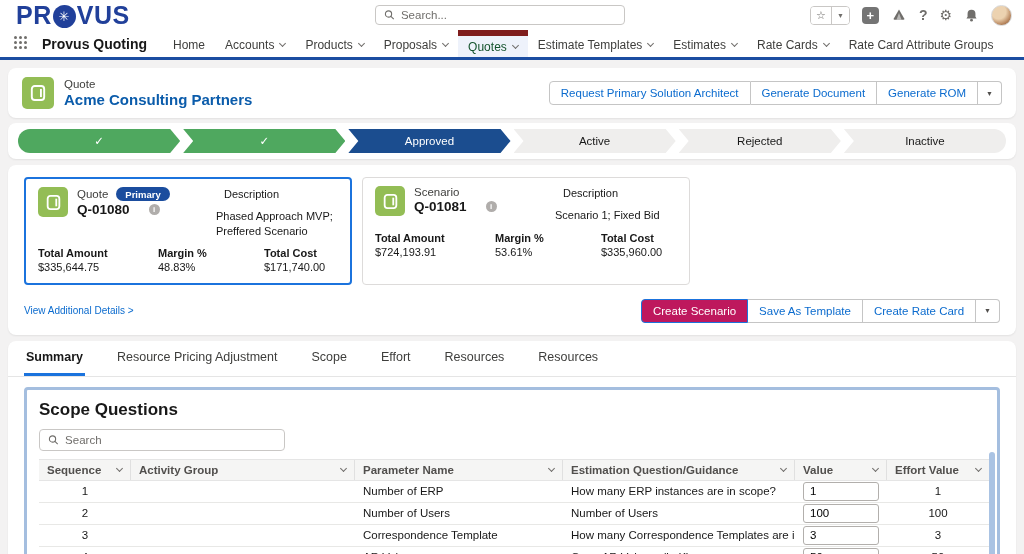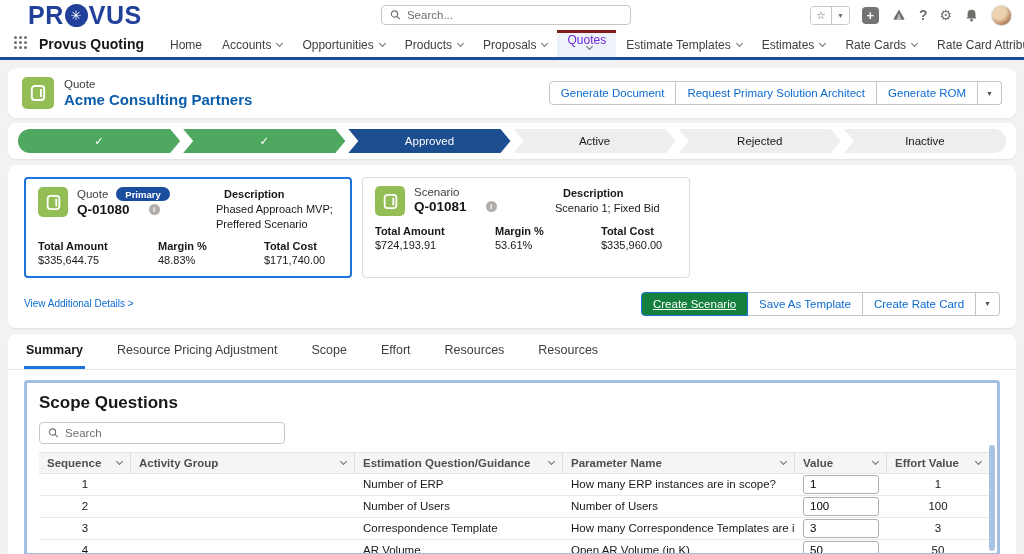--- a/index.html
+++ b/index.html
@@ -2,21 +2,21 @@
 <html><head>
 <meta charset="utf-8">
 <style>
   * { margin:0; padding:0; box-sizing:border-box; }
   html,body { width:1024px; height:554px; overflow:hidden; }
   body { font-family:"Liberation Sans","DejaVu Sans",sans-serif; background:#f3f2f2; color:#181818; }
   .glyph { font-family:"DejaVu Sans",sans-serif; }
 
   
   .global-header { height:30px; background:#fff; display:flex; align-items:center; padding:0 12px 0 16px; }
-  .logo { display:flex; align-items:center; font-weight:700; font-size:25px; letter-spacing:.5px; color:#21409a; line-height:1;margin-left:12px; }
+  .logo { display:flex; align-items:flex-end; font-weight:700; font-size:25px; letter-spacing:.5px; color:#21409a; line-height:1; }
   .logo-o { width:23px; height:23px; border-radius:50%; background:#21409a; color:#fff; display:inline-flex; align-items:center; justify-content:center; font-size:13px; margin:0 1px; }
   .hdr-center { flex:1; display:flex; justify-content:center; }
   .search-box { width:250px; height:20px; border:1px solid #c9c7c5; border-radius:4px; display:flex; align-items:center; padding:0 8px; background:#fff; margin-left:60px; }
   .search-box input { border:0; outline:0; font-size:11.5px; color:#444; width:100%; background:transparent; }
   .search-box input::placeholder { color:#706e6b; }
   .hdr-icons { display:flex; align-items:center; gap:12px; color:#706e6b; }
   .fav-combo { display:flex; border:1px solid #c9c7c5; border-radius:4px; overflow:hidden; height:19px; }
   .fav-combo > div { padding:0 5px; display:flex; align-items:center; font-size:11px; background:#fff; }
   .fav-combo > div + div { border-left:1px solid #c9c7c5; font-size:7px; }
   .plus-btn { width:17px; height:17px; border-radius:4px; background:#747474; color:#fff; display:flex; align-items:center; justify-content:center; font-size:13px; font-weight:700; line-height:1; }
@@ -24,40 +24,40 @@
   .gear { font-size:14px; color:#706e6b; }
   .avatar { width:21px; height:21px; border-radius:50%; background:radial-gradient(circle at 35% 30%, #ecd2b0 0 40%, #b98860 70%, #6e4a2e); border:1px solid #d8d8d8; }
 
   
   .nav-bar { height:30px; background:#fff; border-bottom:3px solid #1b4da1; display:flex; align-items:stretch; }
   .waffle { width:16px; height:16px; display:grid; grid-template-columns:repeat(3,3px); grid-template-rows:repeat(3,3px); gap:2px; align-self:center; margin:0 12px 0 14px; }
   .waffle span { width:3px; height:3px; border-radius:50%; background:#706e6b; }
   .app-name { font-size:14px; font-weight:700; align-self:center; margin-right:16px; white-space:nowrap; }
   .nav-tabs { display:flex; align-items:stretch; }
   .nav-tab { display:flex; align-items:center; padding:0 10px; font-size:12px; color:#3e3e3c; cursor:pointer; border-top:3px solid transparent; white-space:nowrap; }
-  .nav-tab.selected { background:#eef2fb; border-top:3px solid #7f1d1d; color:#6d28d9;flex-direction:column; }
+  .nav-tab.selected { background:#eef2fb; border-top:6px solid #7f1d1d; color:#14532d; }
   .chev { display:inline-block; width:5px; height:5px; border-right:1.3px solid #706e6b; border-bottom:1.3px solid #706e6b; transform:rotate(45deg); margin-left:6px; margin-top:-3px; }
 
   
   .content { padding:8px 8px 0 8px; }
   .card { background:#fff; border-radius:8px; box-shadow:0 1px 2px rgba(0,0,0,.07); }
 
   
   .record-header { display:flex; align-items:center; padding:9px 14px; margin-bottom:5px; height:50px; }
   .obj-icon { border-radius:5px; background:#93bd55; display:flex; align-items:center; justify-content:center; flex:none; }
   .obj-icon svg { display:block; }
   .rec-titles { margin-left:10px; }
   .rec-entity { font-size:11.5px; color:#3e3e3c; }
   .rec-name { font-size:15px; font-weight:700; color:#0b5cab; margin-top:1px; }
   .btn-group { display:flex; margin-left:auto; }
   .btn { border:1px solid #c5c5c5; background:#fff; color:#0b6bce; font-size:11.5px; padding:5px 11px; cursor:pointer; white-space:nowrap; font-family:inherit; }
   .btn + .btn { border-left:0; }
   .btn:first-child { border-radius:4px 0 0 4px; }
   .btn:last-child { border-radius:0 4px 4px 0; }
-  .btn.brand { background:#15803d; border-color:#1b73dd; color:#fff;text-decoration:underline; }
+  .btn.brand { background:#be185d; border-color:#1b73dd; color:#fff; }
   .btn.arrow { padding:5px 8px; font-size:7px; color:#514f4d; display:flex; align-items:center; }
 
   
   .path-card { padding:6px 10px; margin-bottom:6px; }
   .path { display:flex; }
   .path-step { flex:1; height:24px; margin-right:3px; display:flex; align-items:center; justify-content:center; font-size:11.5px; cursor:pointer; }
   .path-step:last-child { margin-right:0; }
   .path-step.first { clip-path:polygon(0 0, calc(100% - 10px) 0, 100% 50%, calc(100% - 10px) 100%, 0 100%); border-radius:12px 0 0 12px; }
   .path-step.mid { clip-path:polygon(0 0, calc(100% - 10px) 0, 100% 50%, calc(100% - 10px) 100%, 0 100%, 10px 50%); }
   .path-step.last { clip-path:polygon(0 0, 100% 0, 100% 100%, 0 100%, 10px 50%); border-radius:0 12px 12px 0; }
@@ -70,21 +70,21 @@
   .qcards { display:flex; gap:10px; }
   .qcard { width:328px; border:1px solid #dddbda; border-radius:4px; padding:8px 12px 10px; background:#fff; }
   .qcard.selected { border:2px solid #1b73dd; }
   .qcard-top { display:flex; margin-bottom:9px; }
   .qcard-titles { margin-left:9px; }
   .qcard-entity-row { display:flex; align-items:center; gap:8px; font-size:11.5px; color:#3e3e3c; }
   .badge { background:#1b4d9e; color:#fff; font-size:9.5px; font-weight:700; padding:1.5px 9px; border-radius:8px; }
   .qcard-num { font-size:13.5px; font-weight:700; margin-top:1px; display:flex; align-items:center; gap:19px; }
   .info-icon { width:11px; height:11px; border-radius:50%; background:#b0adab; color:#fff; font-size:8px; font-weight:700; display:inline-flex; align-items:center; justify-content:center; font-style:normal; }
   .qcard-desc { margin-left:auto; width:122px; font-size:11px; line-height:1.3; }
-  .qcard-desc .lbl { font-weight:700; margin-bottom:1px;padding-left:8px; }
+  .qcard-desc .lbl { font-weight:400; margin-bottom:8px;padding-left:8px; }
   .qcard-metrics { display:grid; grid-template-columns:120px 90px 1fr; font-size:11px; }
   .metric .lbl { font-weight:700; margin-bottom:2px; }
   .metric:last-child { padding-left:16px; }
   .overview-actions { display:flex; align-items:center; margin-top:14px; }
   .details-link { font-size:10px; color:#0b6bce; cursor:pointer; }
 
   
   .tabs-section { border-radius:8px 8px 0 0; height:231px; }
   .tab-bar { display:flex; padding:9px 16px 0; border-bottom:1px solid #e5e5e5; }
   .ctab { font-size:12.5px; color:#3e3e3c; padding:0 2px 9px; margin-right:30px; cursor:pointer; border-bottom:3px solid transparent;text-align:center; }
@@ -164,24 +164,20 @@
   <div class="app-name">Provus Quoting</div>
   <div class="nav-tabs">
       <div class="nav-tab">
         <span>Home</span>
       </div>
       <div class="nav-tab">
         <span>Accounts</span>
         <span class="chev"></span>
       </div>
       <div class="nav-tab">
-        <span>Opportunities</span>
-        <span class="chev"></span>
-      </div>
-      <div class="nav-tab">
         <span>Products</span>
         <span class="chev"></span>
       </div>
       <div class="nav-tab">
         <span>Proposals</span>
         <span class="chev"></span>
       </div>
       <div class="nav-tab selected">
         <span>Quotes</span>
         <span class="chev"></span>
@@ -212,22 +208,22 @@
       <svg width="18" height="18" viewBox="0 0 16 16">
           <rect x="2.5" y="1.8" width="11" height="12.4" rx="2.6" fill="none" stroke="#fff" stroke-width="1.7"></rect>
           <line x1="10.6" y1="4.4" x2="10.6" y2="11.6" stroke="#fff" stroke-width="1.7"></line>
         </svg>
     </div>
     <div class="rec-titles">
       <div class="rec-entity">Quote</div>
       <div class="rec-name">Acme Consulting Partners</div>
     </div>
     <div class="btn-group">
-      <button class="btn">Generate Document</button>
-        <button class="btn">Request Primary Solution Architect</button>
+      <button class="btn">Request Primary Solution Architect</button>
+        <button class="btn">Generate Document</button>
         <button class="btn">Generate ROM</button>
         <button class="btn arrow">▼</button>
     </div>
   </div>
 
   <div class="card path-card">
     <div class="path">
         <div class="path-step first complete">
           <span class="check-glyph">✓</span>
         </div>
@@ -356,25 +352,25 @@
         <div class="tbl-row tbl-head">
             <div class="th">
               <span>Sequence</span>
               <span class="chev"></span>
             </div>
             <div class="th">
               <span>Activity Group</span>
               <span class="chev"></span>
             </div>
             <div class="th">
+              <span>Parameter Name</span>
+              <span class="chev"></span>
+            </div>
+            <div class="th">
               <span>Estimation Question/Guidance</span>
-              <span class="chev"></span>
-            </div>
-            <div class="th">
-              <span>Parameter Name</span>
               <span class="chev"></span>
             </div>
             <div class="th">
               <span>Value</span>
               <span class="chev"></span>
             </div>
             <div class="th">
               <span>Effort Value</span>
               <span class="chev"></span>
             </div>

